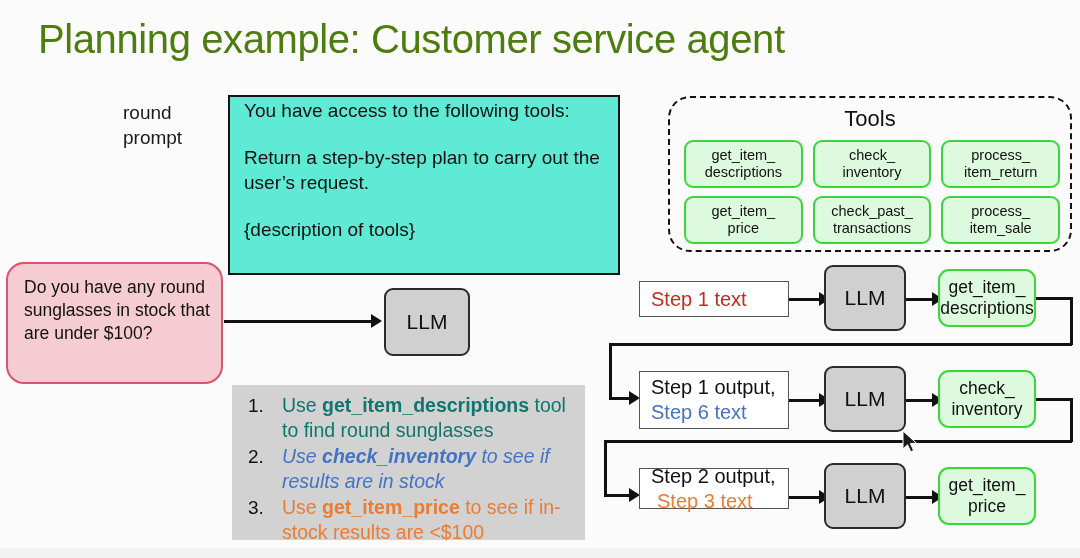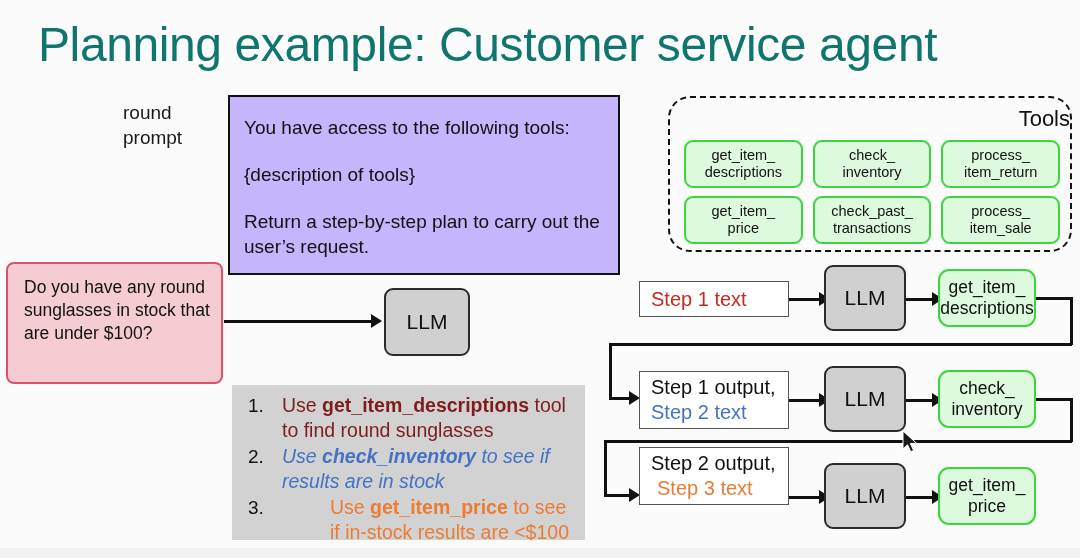--- a/index.html
+++ b/index.html
@@ -9,66 +9,66 @@
     font-family:"Liberation Sans","DejaVu Sans",sans-serif;
     overflow:hidden;
     position:relative;
     color:#1a1a1a;
   }
   #stage{position:relative;width:1080px;height:558px;}
 
   
   .title{
     position:absolute;left:38px;top:17px;
-    font-size:48px;font-weight:400;letter-spacing:-0.4px;
-    color:#0f766e;white-space:nowrap;
+    font-size:40px;font-weight:400;letter-spacing:-0.4px;
+    color:#4d7c0f;white-space:nowrap;
   }
 
   
   .box{position:absolute;box-sizing:border-box;}
 
   .sysprompt-label{
     position:absolute;left:123px;top:100px;width:100px;
     font-size:19px;line-height:25px;color:#1a1a1a;text-align:left;
   }
   .sysprompt{
     left:228px;top:95px;width:392px;height:180px;
-    border:2px solid #111;background:#c4b5fd;
-    padding:18px 12px 0 14px;
+    border:2px solid #111;background:#5eead4;
+    padding:1px 12px 0 14px;
     font-size:19px;line-height:25px;color:#111;
   }
   .sysprompt p{margin:0 0 22px 0;}
   .sysprompt p:last-child{margin-bottom:0;}
 
   
   .tools-panel{
     left:668px;top:96px;width:404px;height:156px;
     border:2.5px dashed #111;border-radius:22px;background:#fbfbfb;
   }
   .tools-title{
     position:absolute;left:0;top:8px;width:100%;
-    text-align:right;font-size:22px;color:#111;
+    text-align:center;font-size:22px;color:#111;
   }
   .tool-grid{
     position:absolute;left:14px;top:42px;
     width:376px;
     display:grid;grid-template-columns:repeat(3,1fr);
     gap:8px 10px;
   }
   .tool-chip{
     background:#defade;border:2px solid #3ad63a;border-radius:9px;
     height:44px;display:flex;align-items:center;justify-content:center;
     text-align:center;font-size:14.5px;line-height:17px;color:#111;
     white-space:pre-line;
   }
 
   
   .bubble{
     left:6px;top:262px;width:217px;height:122px;
-    background:#f5ccd1;border:2.5px solid #d9536b;border-radius:8px;
+    background:#f5ccd1;border:2.5px solid #d9536b;border-radius:18px;
     padding:12px 10px 0 16px;
     font-size:17.5px;line-height:23px;color:#111;
   }
 
   
   .llm{
     background:#d0d0d0;border:2.5px solid #2b2b2b;border-radius:9px;
     display:flex;align-items:center;justify-content:center;
     font-size:21px;color:#111;
   }
@@ -88,23 +88,23 @@
     left:232px;top:385px;width:353px;height:155px;
     background:#d2d2d2;padding:8px 10px 0 8px;
   }
   .plan-row{display:flex;align-items:flex-start;margin-bottom:1px;}
   .plan-num{
     width:34px;flex:0 0 34px;text-align:left;padding-left:8px;
     font-size:19px;line-height:25px;color:#111;font-weight:400;
   }
   .plan-text{font-size:19.5px;line-height:25px;flex:1;}
   .plan-text b{font-weight:700;}
-  .c-red{color:#7f1d1d;}
+  .c-red{color:#0f766e;}
   .c-blue{color:#4472c4;font-style:italic;}
-  .c-orange{color:#ea7c34;margin-left:48px;}
+  .c-orange{color:#ea7c34;}
 
   
   .steptext{
     border:1.6px solid #555;background:#fff;
     display:flex;flex-direction:column;justify-content:center;
     padding-left:11px;
     font-size:20px;line-height:25px;color:#111;
   }
   .greenbox{
     background:#defade;border:2.5px solid #3ad63a;border-radius:11px;
@@ -126,22 +126,22 @@
 
   <div class="title">Planning example: Customer service agent</div>
 
   <div class="sysprompt-label">
     <div>round</div>
     <div>prompt</div>
   </div>
 
   <div class="box sysprompt">
     <p>You have access to the following tools:</p>
+    <p>Return a step-by-step plan to carry out the user’s request.</p>
     <p>{description of tools}</p>
-    <p>Return a step-by-step plan to carry out the user’s request.</p>
   </div>
 
   <div class="box tools-panel">
     <div class="tools-title">Tools</div>
     <div class="tool-grid">
       <div class="tool-chip">get_item_
 descriptions</div>
       <div class="tool-chip">check_
 inventory</div>
       <div class="tool-chip">process_
@@ -190,38 +190,38 @@
 
   <div class="hline" style="left:1036px;top:297px;width:36px;"></div>
   <div class="vline" style="left:1070px;top:297px;height:48px;"></div>
   <div class="hline" style="left:609px;top:343px;width:463px;"></div>
   <div class="vline" style="left:609px;top:343px;height:56px;"></div>
   <div class="hline" style="left:609px;top:397px;width:22px;"></div>
   <div class="arrowhead" style="left:629px;top:391px;"></div>
 
   <div class="box steptext" style="left:639px;top:371px;width:150px;height:58px;">
     <span style="color:#111;">Step 1 output,</span>
-    <span style="color:#4472c4;">Step 2 text</span>
+    <span style="color:#4472c4;">Step 6 text</span>
   </div>
   <div class="hline" style="left:789px;top:399px;width:32px;"></div>
   <div class="arrowhead" style="left:819px;top:393px;"></div>
   <div class="box llm" style="left:824px;top:366px;width:82px;height:66px;">LLM</div>
   <div class="hline" style="left:906px;top:399px;width:28px;"></div>
   <div class="arrowhead" style="left:932px;top:393px;"></div>
   <div class="box greenbox" style="left:938px;top:370px;width:98px;height:58px;">check_
 inventory</div>
 
   <div class="hline" style="left:1036px;top:398px;width:36px;"></div>
   <div class="vline" style="left:1070px;top:398px;height:44px;"></div>
   <div class="hline" style="left:604px;top:440px;width:468px;"></div>
   <div class="vline" style="left:604px;top:440px;height:56px;"></div>
   <div class="hline" style="left:604px;top:494px;width:27px;"></div>
   <div class="arrowhead" style="left:629px;top:488px;"></div>
 
-  <div class="box steptext" style="left:639px;top:447px;width:150px;height:58px;">
+  <div class="box steptext" style="left:639px;top:468px;width:150px;height:41px;">
     <span style="color:#111;">Step 2 output,</span>
     <span style="color:#ea7c34;margin-left:6px;">Step 3 text</span>
   </div>
   <div class="hline" style="left:789px;top:496px;width:32px;"></div>
   <div class="arrowhead" style="left:819px;top:490px;"></div>
   <div class="box llm" style="left:824px;top:463px;width:82px;height:66px;">LLM</div>
   <div class="hline" style="left:906px;top:496px;width:28px;"></div>
   <div class="arrowhead" style="left:932px;top:490px;"></div>
   <div class="box greenbox" style="left:938px;top:467px;width:98px;height:58px;">get_item_
 price</div>

